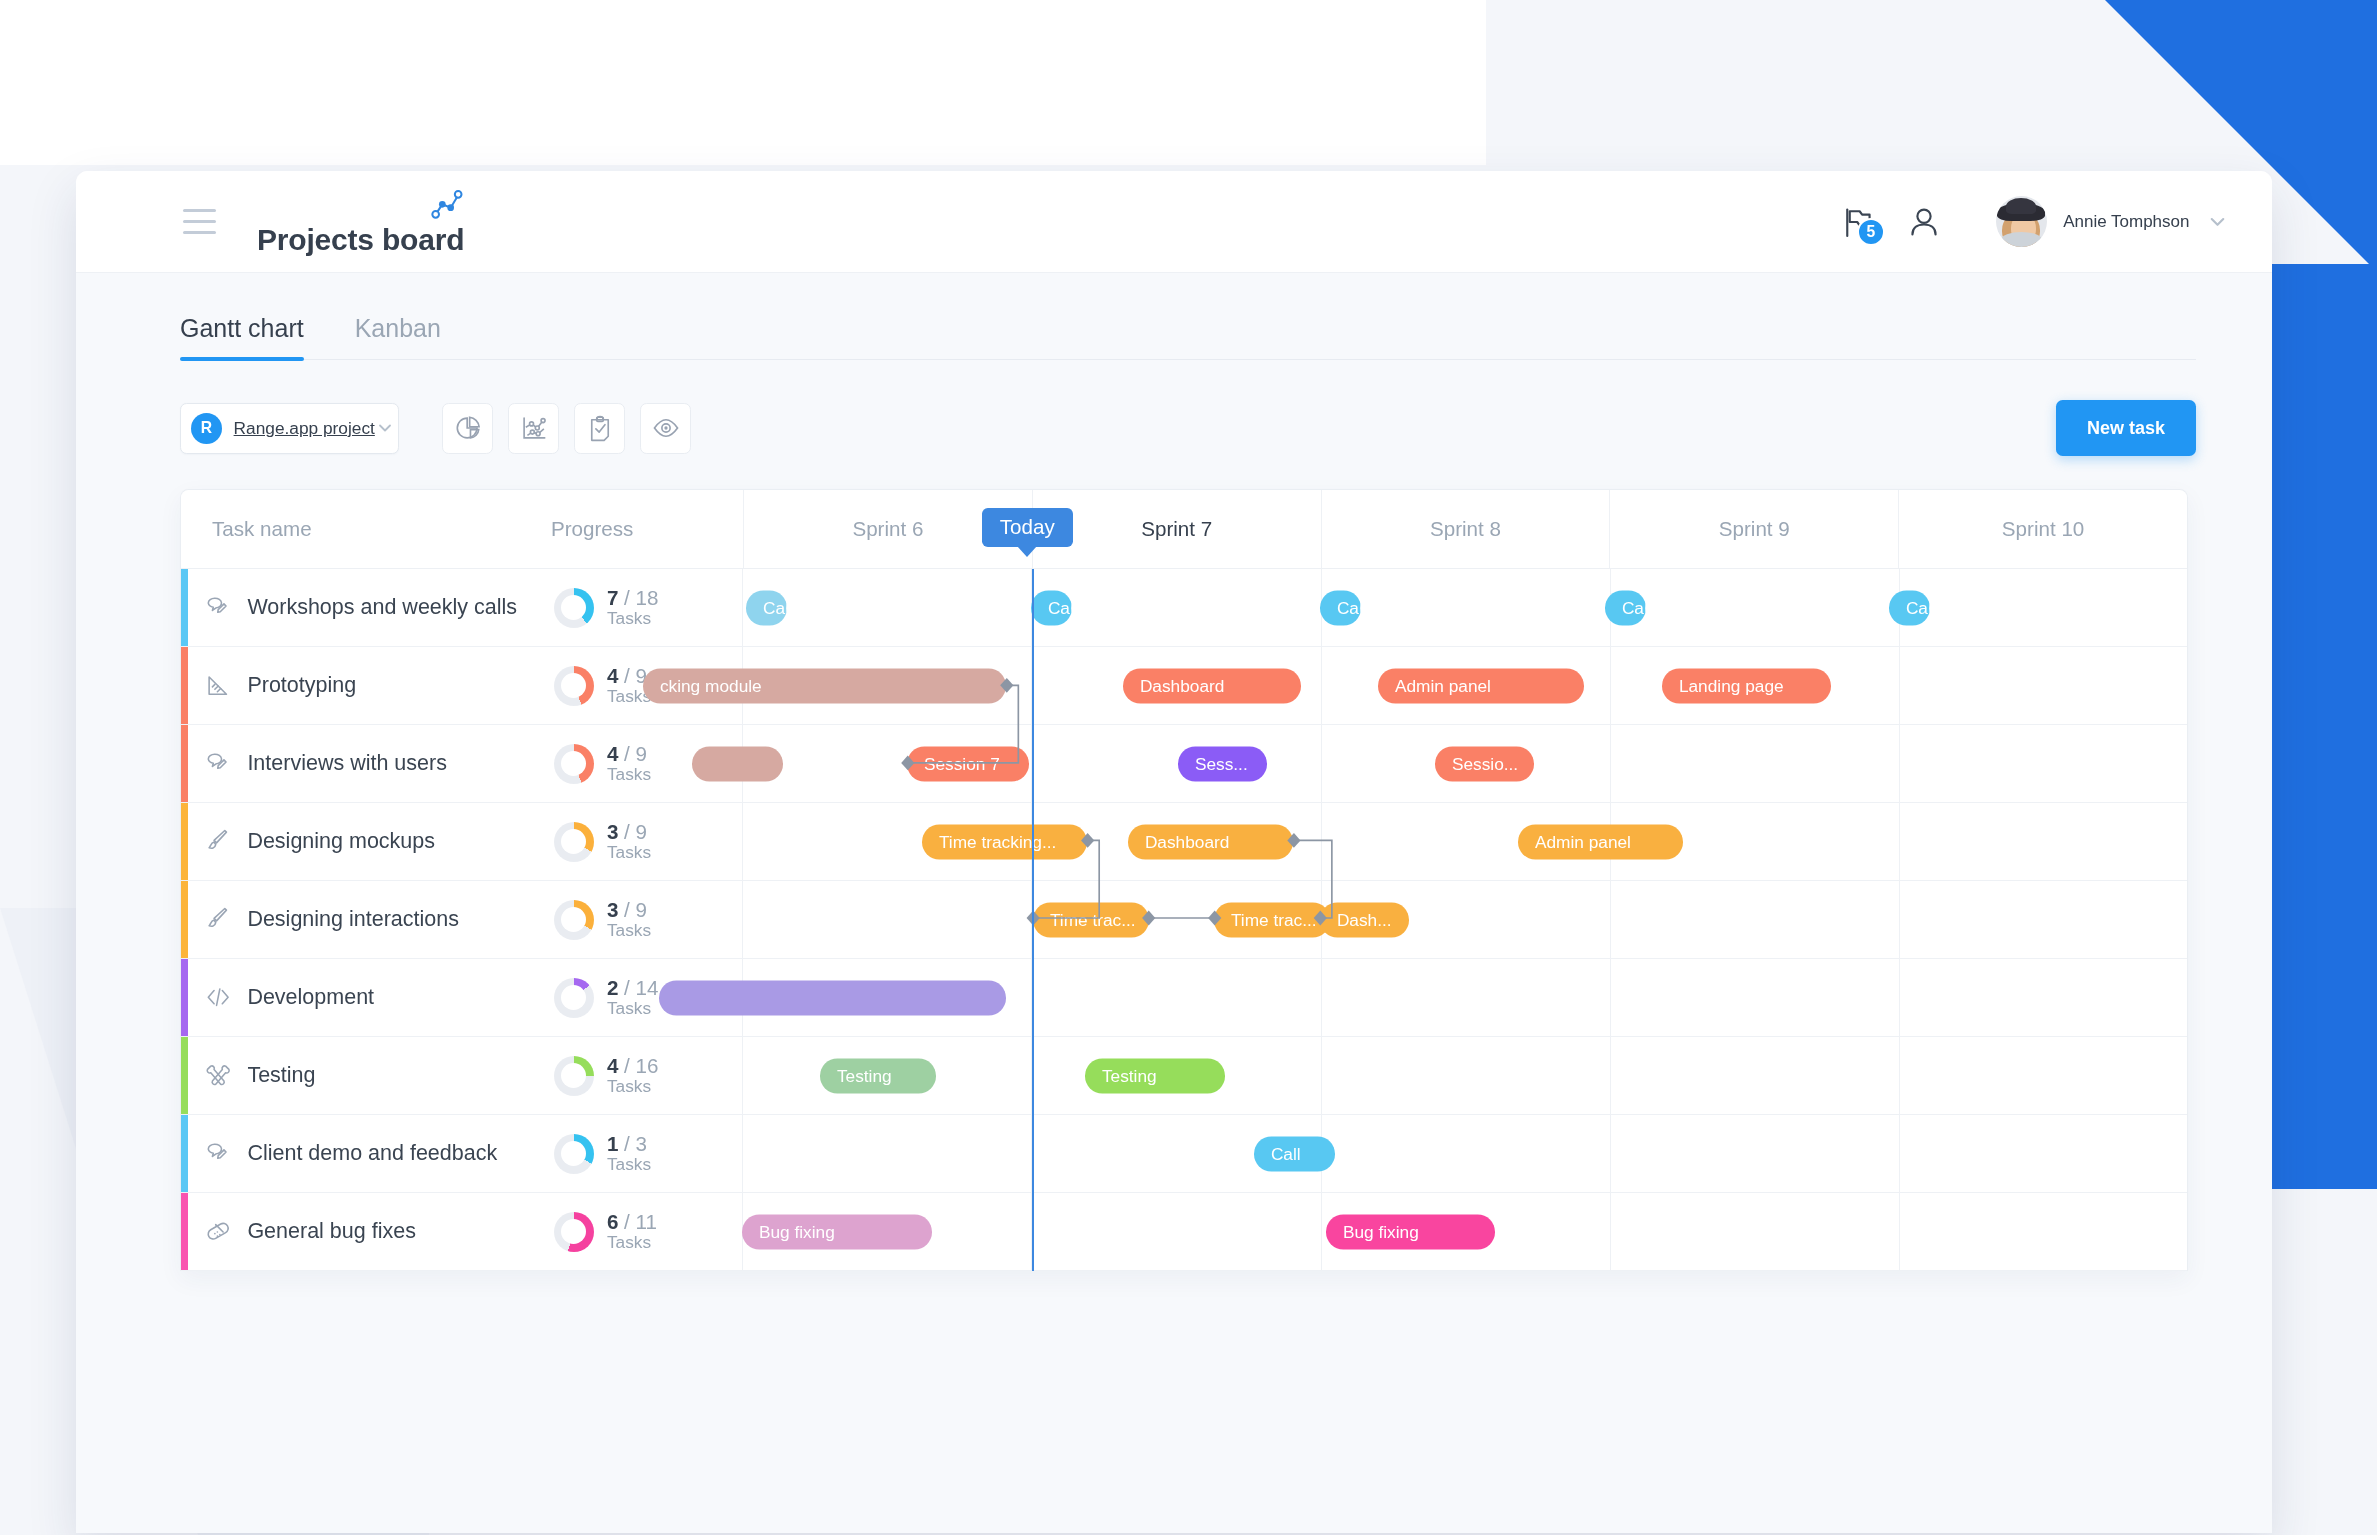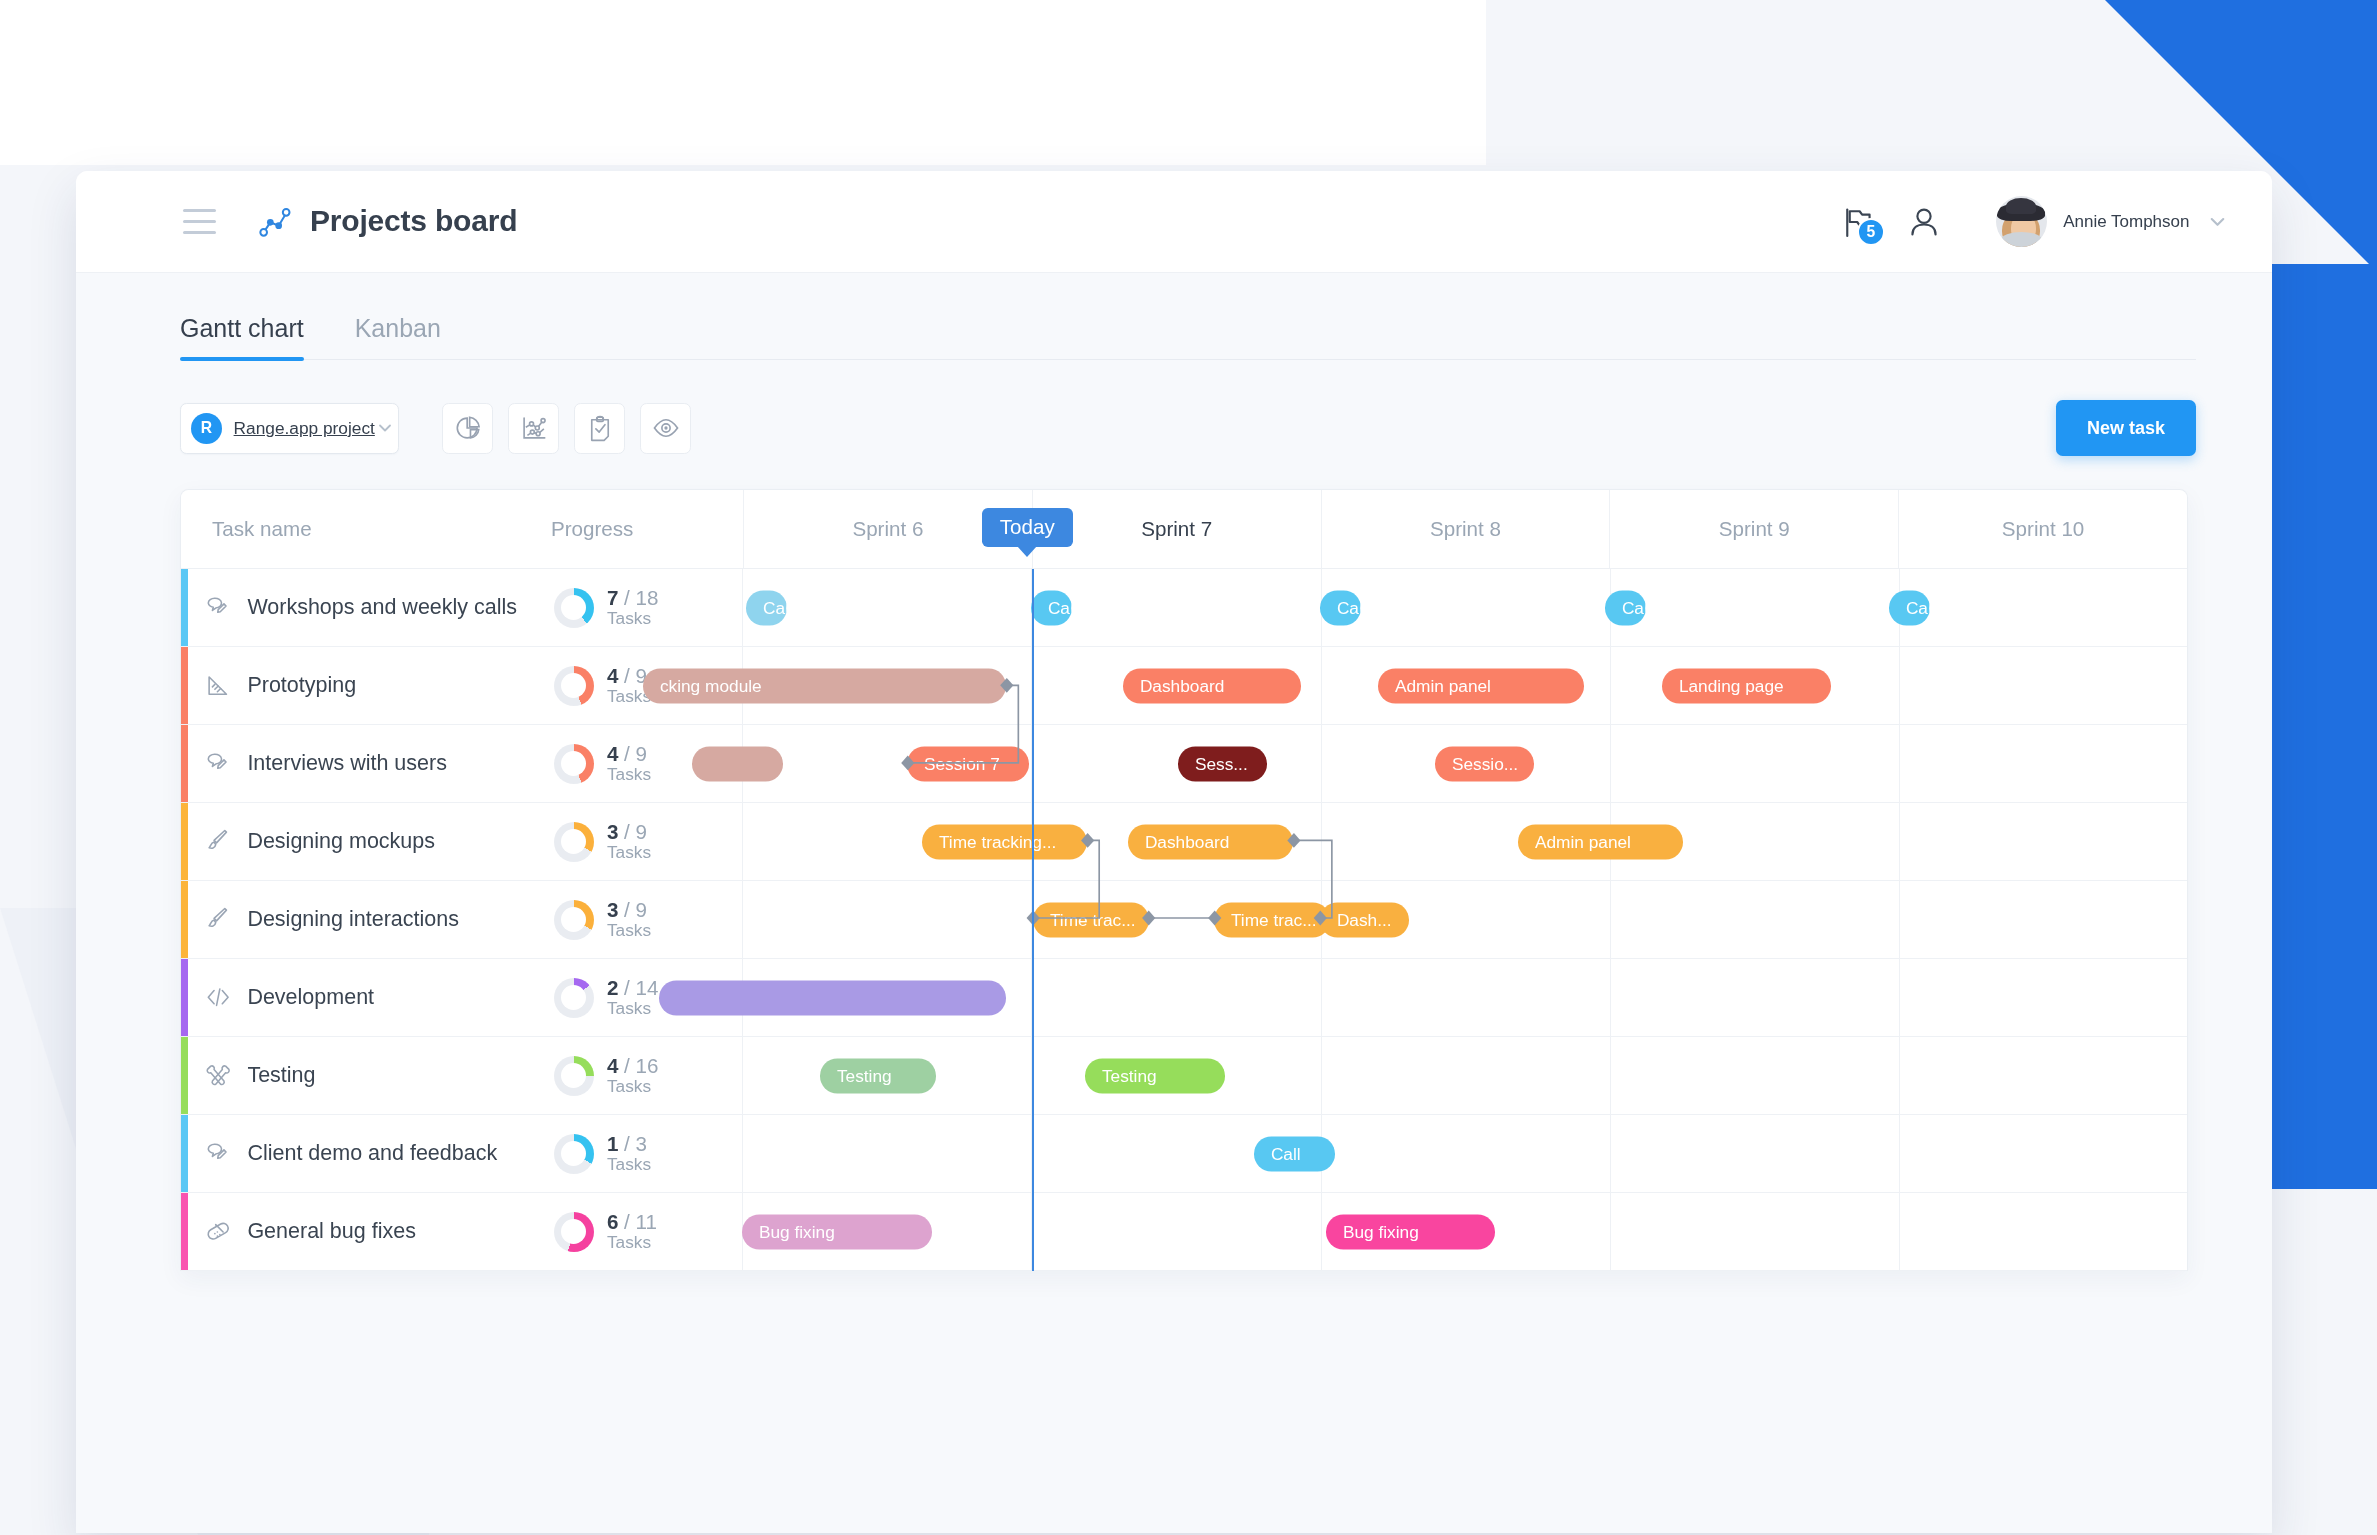--- a/index.html
+++ b/index.html
@@ -64,21 +64,21 @@
   .burger {
     width: 33px; margin-left: 107px;
     display: flex; flex-direction: column; gap: 7.4px;
     cursor: pointer;
   }
   .burger i { display:block; height: 3.3px; background: #c3ccd8; border-radius: 1.7px; }
   .burger i:nth-child(1){ width: 33px; }
   .burger i:nth-child(2){ width: 33px; }
   .burger i:nth-child(3){ width: 33px; }
 
-  .brand { display: flex; align-items: flex-start; margin-left: 41px; gap: 18px; }
+  .brand { display: flex; align-items: flex-end; margin-left: 41px; gap: 2px; flex-direction: column; }
   .brand-title {
     font-size: 30px; font-weight: 600; color: #36404e; letter-spacing: -0.2px;
   }
   .spacer { flex: 1; }
 
   .hdr-icons { display: flex; align-items: center; gap: 28px; }
   .flag-wrap { position: relative; width: 38px; height: 38px; cursor: pointer; }
   .flag-badge {
     position: absolute; right: -8.3px; bottom: -5px;
     width: 28px; height: 28px; border-radius: 50%;
@@ -507,21 +507,21 @@
           <div class="row-track">
             <div class="grid-lines">
               <i style="left: 0px;"></i>
               <i style="left: 289px;"></i>
               <i style="left: 579px;"></i>
               <i style="left: 868px;"></i>
               <i style="left: 1157px;"></i>
             </div>
             <div class="bar" style="left: -50px; width: 91px; background: rgb(214, 169, 161);"></div>
             <div class="bar" style="left: 165px; width: 122px; background: rgb(250, 128, 102);">Session 7</div>
-            <div class="bar" style="left: 436px; width: 89px; background: #7f1d1d;">Sess...</div>
+            <div class="bar" style="left: 436px; width: 89px; background: #8b5cf6;">Sess...</div>
             <div class="bar" style="left: 693px; width: 99px; background: rgb(250, 128, 102);">Sessio...</div>
           </div>
         </div>
         <div class="row">
           <div class="row-stripe" style="background: rgb(252, 180, 58);"></div>
           <div class="row-icon">
             <svg width="26.4" height="26.4" viewBox="0 0 32 32">
               <path d="M26 5 L14 18 l-3 -3 L24 3 z" fill="none" stroke="#9aa5b4" stroke-width="1.9" stroke-linecap="round" stroke-linejoin="round"></path>
        <path d="M11 17 c-4 1 -4 5 -6 7 3 1 7 1 8 -4z" fill="none" stroke="#9aa5b4" stroke-width="1.9" stroke-linecap="round" stroke-linejoin="round"></path>
             </svg>

